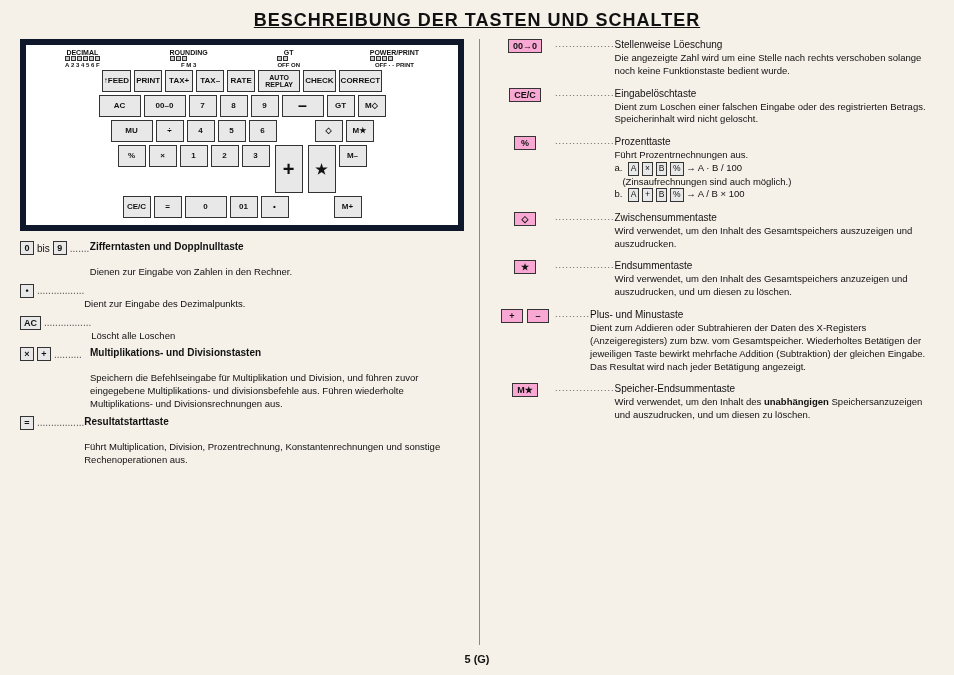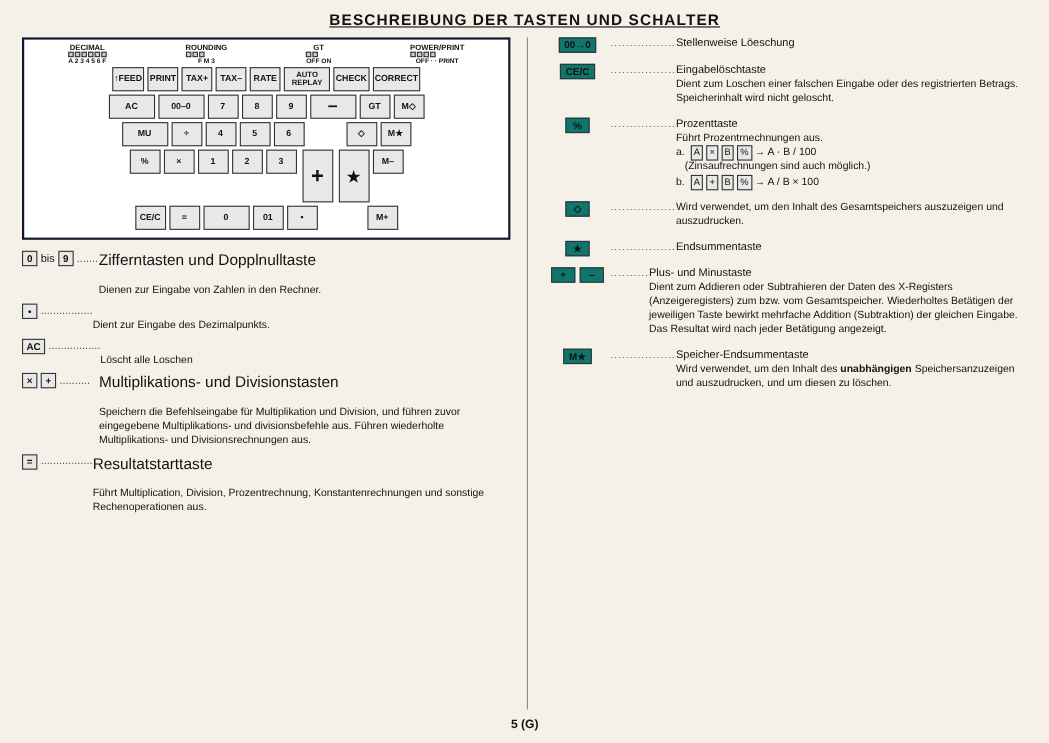--- a/index.html
+++ b/index.html
@@ -13,42 +13,42 @@
     }
     .page {
       display: flex;
       flex-direction: column;
       padding: 10px 20px 10px 20px;
       width: 954px;
       min-height: 675px;
       background: #f5f0e8;
     }
     .page-title {
-      font-size: 14px;
+      font-size: 18px;
       font-weight: bold;
       text-align: center;
       text-decoration: underline;
       margin-bottom: 8px;
       letter-spacing: 1px;
     }
     .main-content {
       display: flex;
       flex-direction: row;
       flex: 1;
       gap: 0;
     }
     
     .left-col {
       width: 460px;
       padding-right: 15px;
       border-right: 1px solid #888;
     }
     
     .calc-diagram {
-      border: 2px solid #0f172a;
+      border: 6px solid #0f172a;
       margin-bottom: 10px;
       background: #fff;
       padding: 4px;
     }
     .calc-top-labels {
       display: flex;
       justify-content: space-around;
       font-size: 8px;
       margin-bottom: 2px;
     }
@@ -120,22 +120,22 @@
     .desc-dots {
       color: #555;
       font-size: 10px;
       flex-shrink: 0;
       min-width: 20px;
     }
     .desc-text {
       flex: 1;
     }
     .desc-text .desc-title {
-      font-weight: normal;
-      font-size: 14px;
+      font-weight: bold;
+      font-size: 10px;
     }
     .desc-text .desc-body {
       font-size: 9.5px;
       line-height: 1.35;
       margin-top: 14px;
     }
     
     .right-col {
       flex: 1;
       padding-left: 15px;
@@ -150,21 +150,21 @@
       display: flex;
       align-items: center;
       justify-content: center;
       flex-shrink: 0;
     }
     .right-key-box {
       border: 1.5px solid #333;
       padding: 1px 4px;
       font-size: 9px;
       font-weight: bold;
-      background: #0f766e;
+      background: #f9a8d4;
       display: inline-block;
       min-width: 22px;
       text-align: center;
     }
     .right-dots {
       min-width: 30px;
       font-size: 9px;
       color: #555;
       flex-shrink: 0;
       letter-spacing: 1px;
@@ -366,20 +366,21 @@
 
     <div class="right-col">
 
       <div class="right-desc-row">
         <div class="right-key-area">
           <span class="right-key-box">00→0</span>
         </div>
         <div class="right-dots">.................</div>
         <div class="right-desc-text">
           <div class="right-desc-title">Stellenweise Löeschung</div>
+          <div class="right-desc-body">Die angezeigte Zahl wird um eine Stelle nach rechts verschoben solange noch keine Funktionstaste bedient wurde.</div>
         </div>
       </div>
 
       <div class="right-desc-row">
         <div class="right-key-area">
           <span class="right-key-box">CE/C</span>
         </div>
         <div class="right-dots">.................</div>
         <div class="right-desc-text">
           <div class="right-desc-title">Eingabelöschtaste</div>
@@ -410,31 +411,33 @@
           </div>
         </div>
       </div>
 
       <div class="right-desc-row">
         <div class="right-key-area">
           <span class="right-key-box">◇</span>
         </div>
         <div class="right-dots">.................</div>
         <div class="right-desc-text">
+          <div class="right-desc-title">Zwischensummentaste</div>
           <div class="right-desc-body">Wird verwendet, um den Inhalt des Gesamtspeichers auszuzeigen und auszudrucken.</div>
         </div>
       </div>
 
       <div class="right-desc-row">
         <div class="right-key-area">
           <span class="right-key-box">★</span>
         </div>
         <div class="right-dots">.................</div>
         <div class="right-desc-text">
           <div class="right-desc-title">Endsummentaste</div>
+          <div class="right-desc-body">Wird verwendet, um den Inhalt des Gesamtspeichers anzuzeigen und auszudrucken, und um diesen zu löschen.</div>
         </div>
       </div>
 
       <div class="right-desc-row">
         <div class="right-key-area">
           <span class="right-key-box">+</span>
           <span style="margin: 0 2px;"> </span>
           <span class="right-key-box">–</span>
         </div>
         <div class="right-dots">..........</div>

